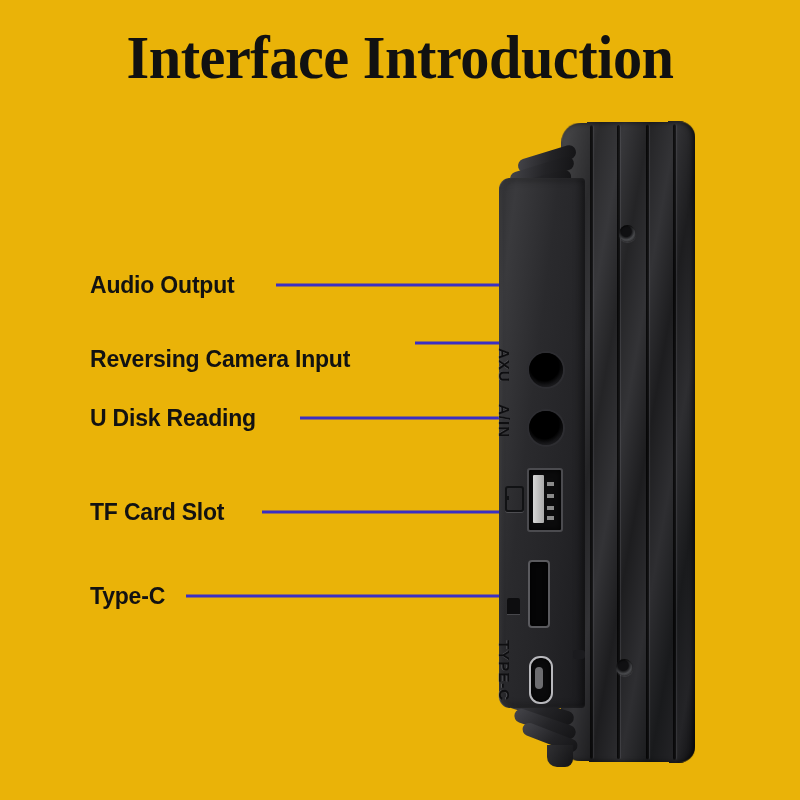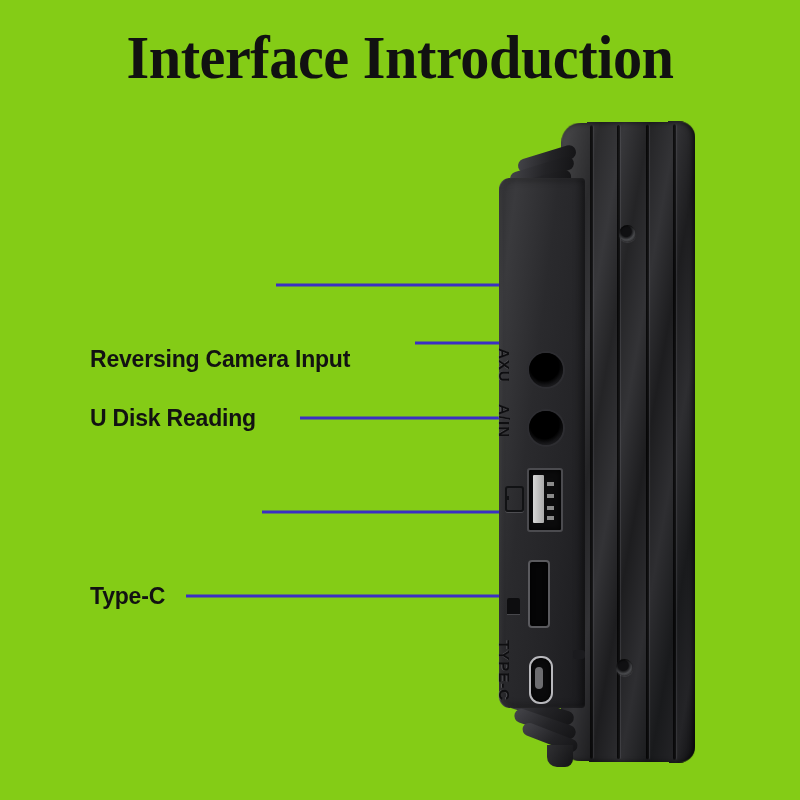--- a/index.html
+++ b/index.html
@@ -4,21 +4,21 @@
 <style>
   html, body {
     margin: 0;
     padding: 0;
     background: #ffffff;
   }
   #page {
     position: relative;
     width: 800px;
     height: 800px;
-    background: #84cc16;
+    background: #eab308;
     overflow: hidden;
     font-family: "Liberation Sans", sans-serif;
   }
 
   
   #page-title {
     position: absolute;
     left: 0;
     top: 22px;
     width: 800px;
@@ -286,28 +286,30 @@
     box-shadow: 0 1px 0 rgba(130,130,135,.35);
   }
 </style>
 </head>
 <body>
 
 <div id="page">
 
   <div id="page-title">Interface Introduction</div>
 
+  <div class="callout-label" style="left:90px; top:285px;">Audio Output</div>
   <div class="leader-line" style="left:276px; top:285px; width:277px;"></div>
 
   <div class="callout-label" style="left:90px; top:359px;">Reversing Camera Input</div>
   <div class="leader-line" style="left:415px; top:343px; width:138px;"></div>
 
   <div class="callout-label" style="left:90px; top:418px;">U Disk Reading</div>
   <div class="leader-line" style="left:300px; top:418px; width:235px;"></div>
 
+  <div class="callout-label" style="left:90px; top:512px;">TF Card Slot</div>
   <div class="leader-line" style="left:262px; top:512px; width:275px;"></div>
 
   <div class="callout-label" style="left:90px; top:596px;">Type-C</div>
   <div class="leader-line" style="left:186px; top:596px; width:359px;"></div>
 
   <div id="device">
 
     <div class="body-right">
       <div class="fin f1"></div>
       <div class="fin f2"></div>

